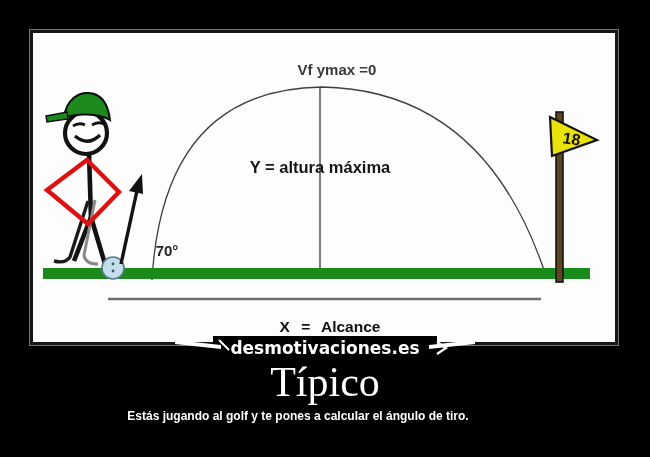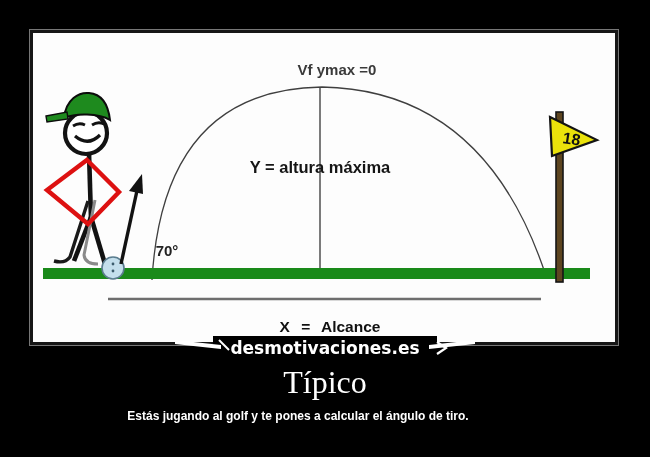--- a/index.html
+++ b/index.html
@@ -10,21 +10,21 @@
   .frame{
     position:absolute;left:30px;top:30px;width:588px;height:315px;
     box-sizing:border-box;background:#fdfdfd;border:3px solid #161616;
     box-shadow:0 0 0 1px #777;
   }
   .frame svg{position:absolute;left:0;top:0;}
   .diagram-text{font-family:"Liberation Sans",sans-serif;}
   .watermark{position:absolute;left:175px;top:334px;width:300px;height:28px;}
   .title{
     position:absolute;left:0;top:357px;width:650px;text-align:center;
-    color:#fff;font-family:"Liberation Serif",serif;font-size:32px;line-height:50px;
+    color:#fff;font-family:"Liberation Serif",serif;font-size:42px;line-height:50px;
     font-weight:400;
   }
   .caption{
     position:absolute;left:0;top:409px;width:596px;text-align:center;
     color:#fff;font-family:"Liberation Sans",sans-serif;font-size:12px;font-weight:bold;
   }
 </style>
 </head>
 <body>
 

